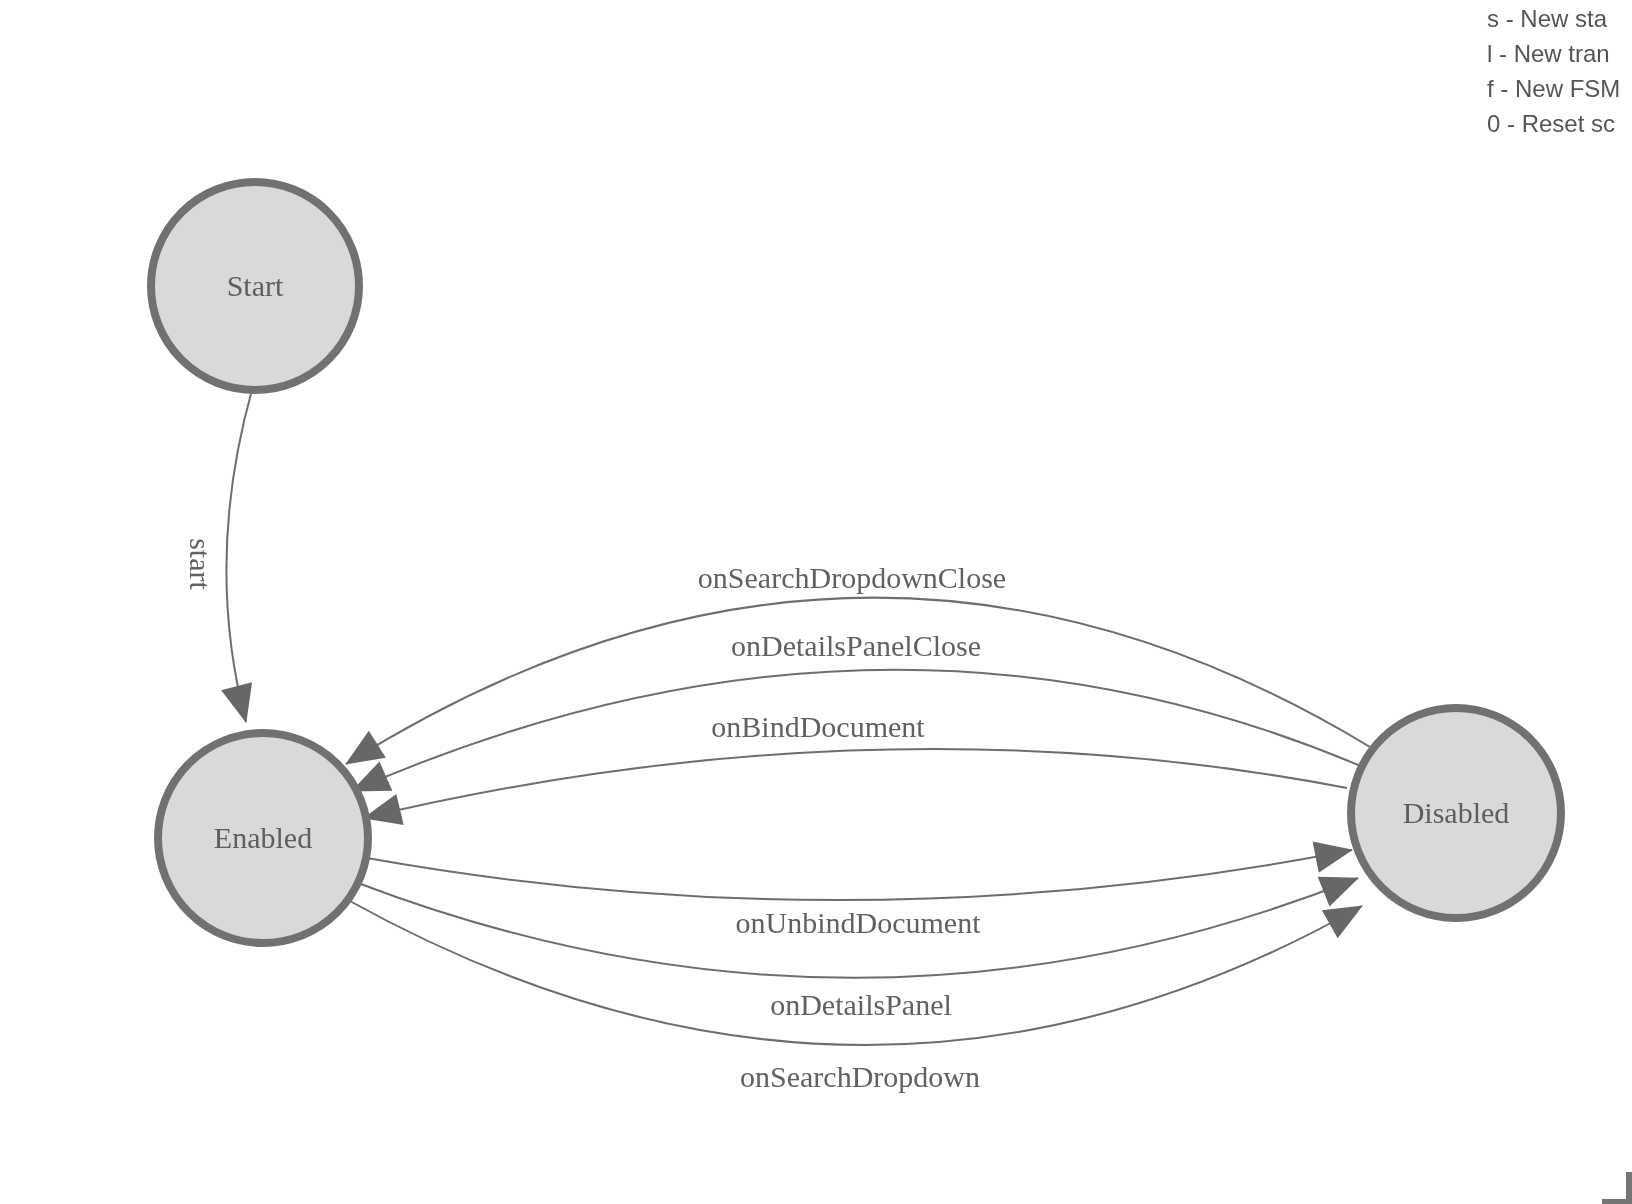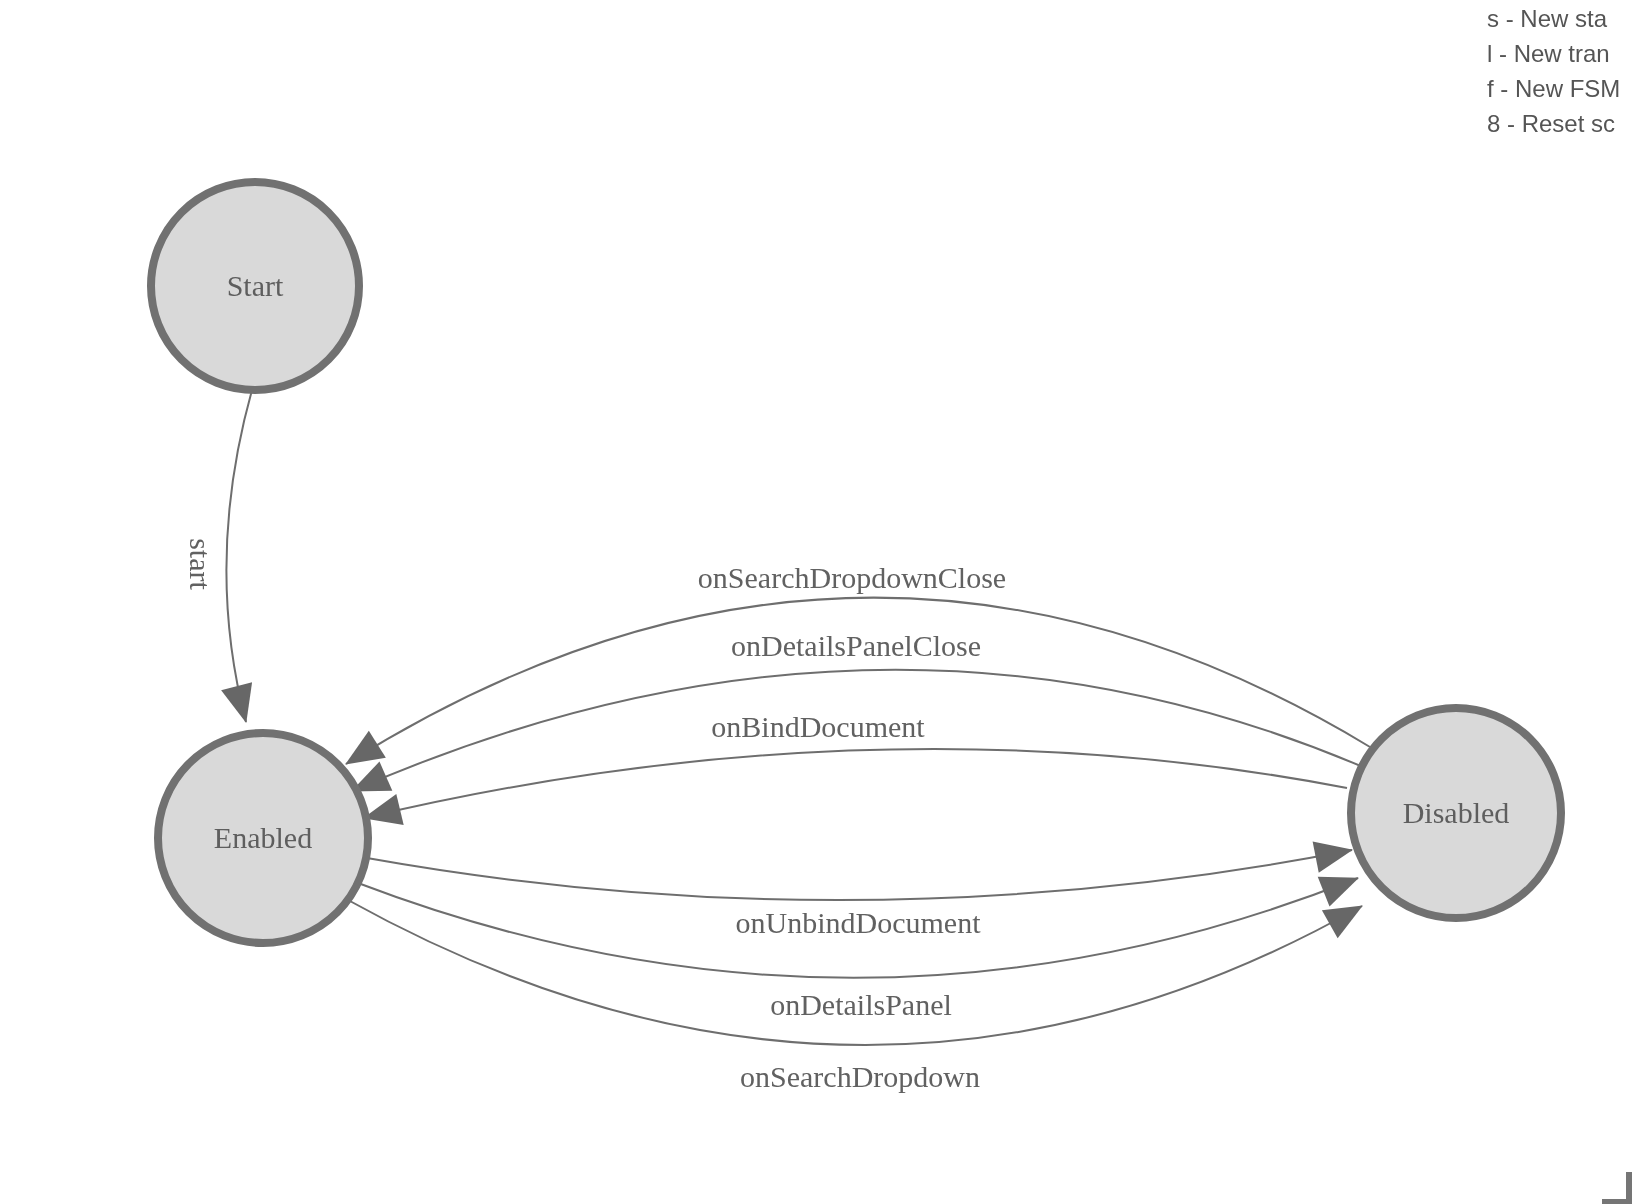--- a/index.html
+++ b/index.html
@@ -103,14 +103,14 @@
     </g>
 
     <path d="M1626 1172 h6 v32 h-6 z M1602 1199 h30 v5 h-30 z" fill="#757575"></path>
   </svg>
 </div>
 
 <div id="legend">
   <div class="legend-line">s - New sta</div>
   <div class="legend-line">l - New tran</div>
   <div class="legend-line">f - New FSM</div>
-  <div class="legend-line">8 - Reset sc</div>
+  <div class="legend-line">0 - Reset sc</div>
 </div>
 
 </body></html>

